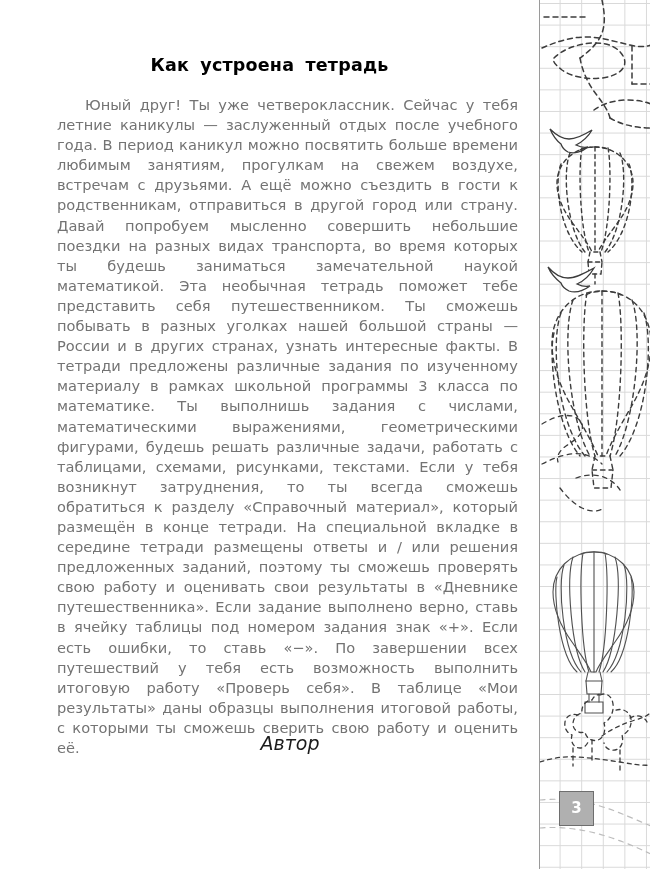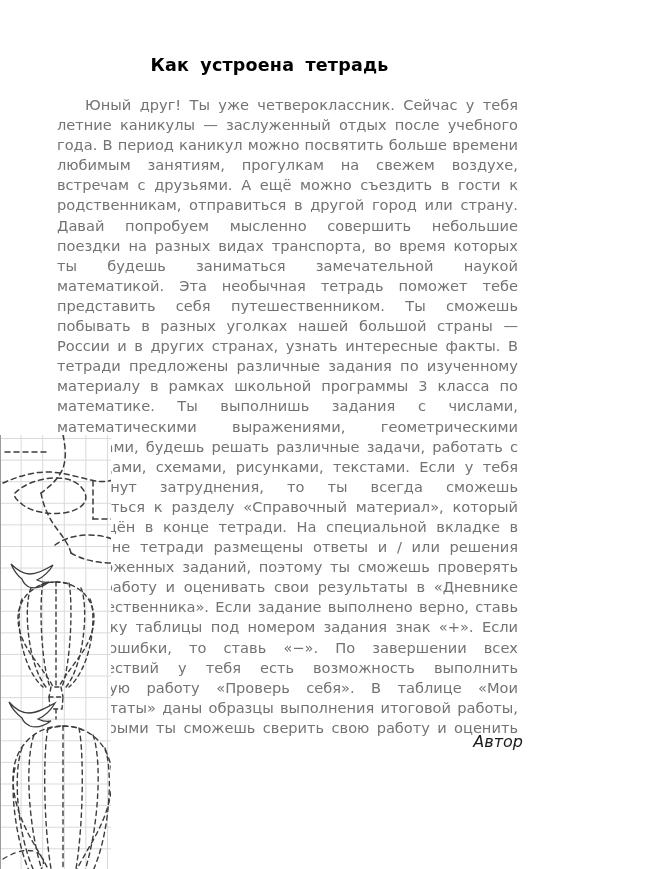--- a/index.html
+++ b/index.html
@@ -15,21 +15,21 @@
     overflow: hidden;
     position: relative;
   }
 
   .page {
     position: relative;
     width: 650px;
     height: 869px;
     background: #ffffff;
     display: flex;
-    flex-direction: column;
+    flex-direction: row;
   }
 
   
   .text-column {
     position: relative;
     width: 539px;
     height: 869px;
     box-sizing: border-box;
     padding: 0;
   }
@@ -77,22 +77,22 @@
     color: #1b1b1b;
     text-indent: 28px;
     word-spacing: 3px;
   }
 
   .signature {
     position: absolute;
     left: 57px;
     top: 732px;
     width: 466px;
-    text-align: right;
-    font-size: 16px;
+    text-align: center;
+    font-size: 19px;
     font-style: italic;
     color: #1b1b1b;
   }
 
   
   .illus-column {
     position: relative;
     width: 111px;
     height: 869px;
     border-left: 1.4px solid #9a9a9a;

